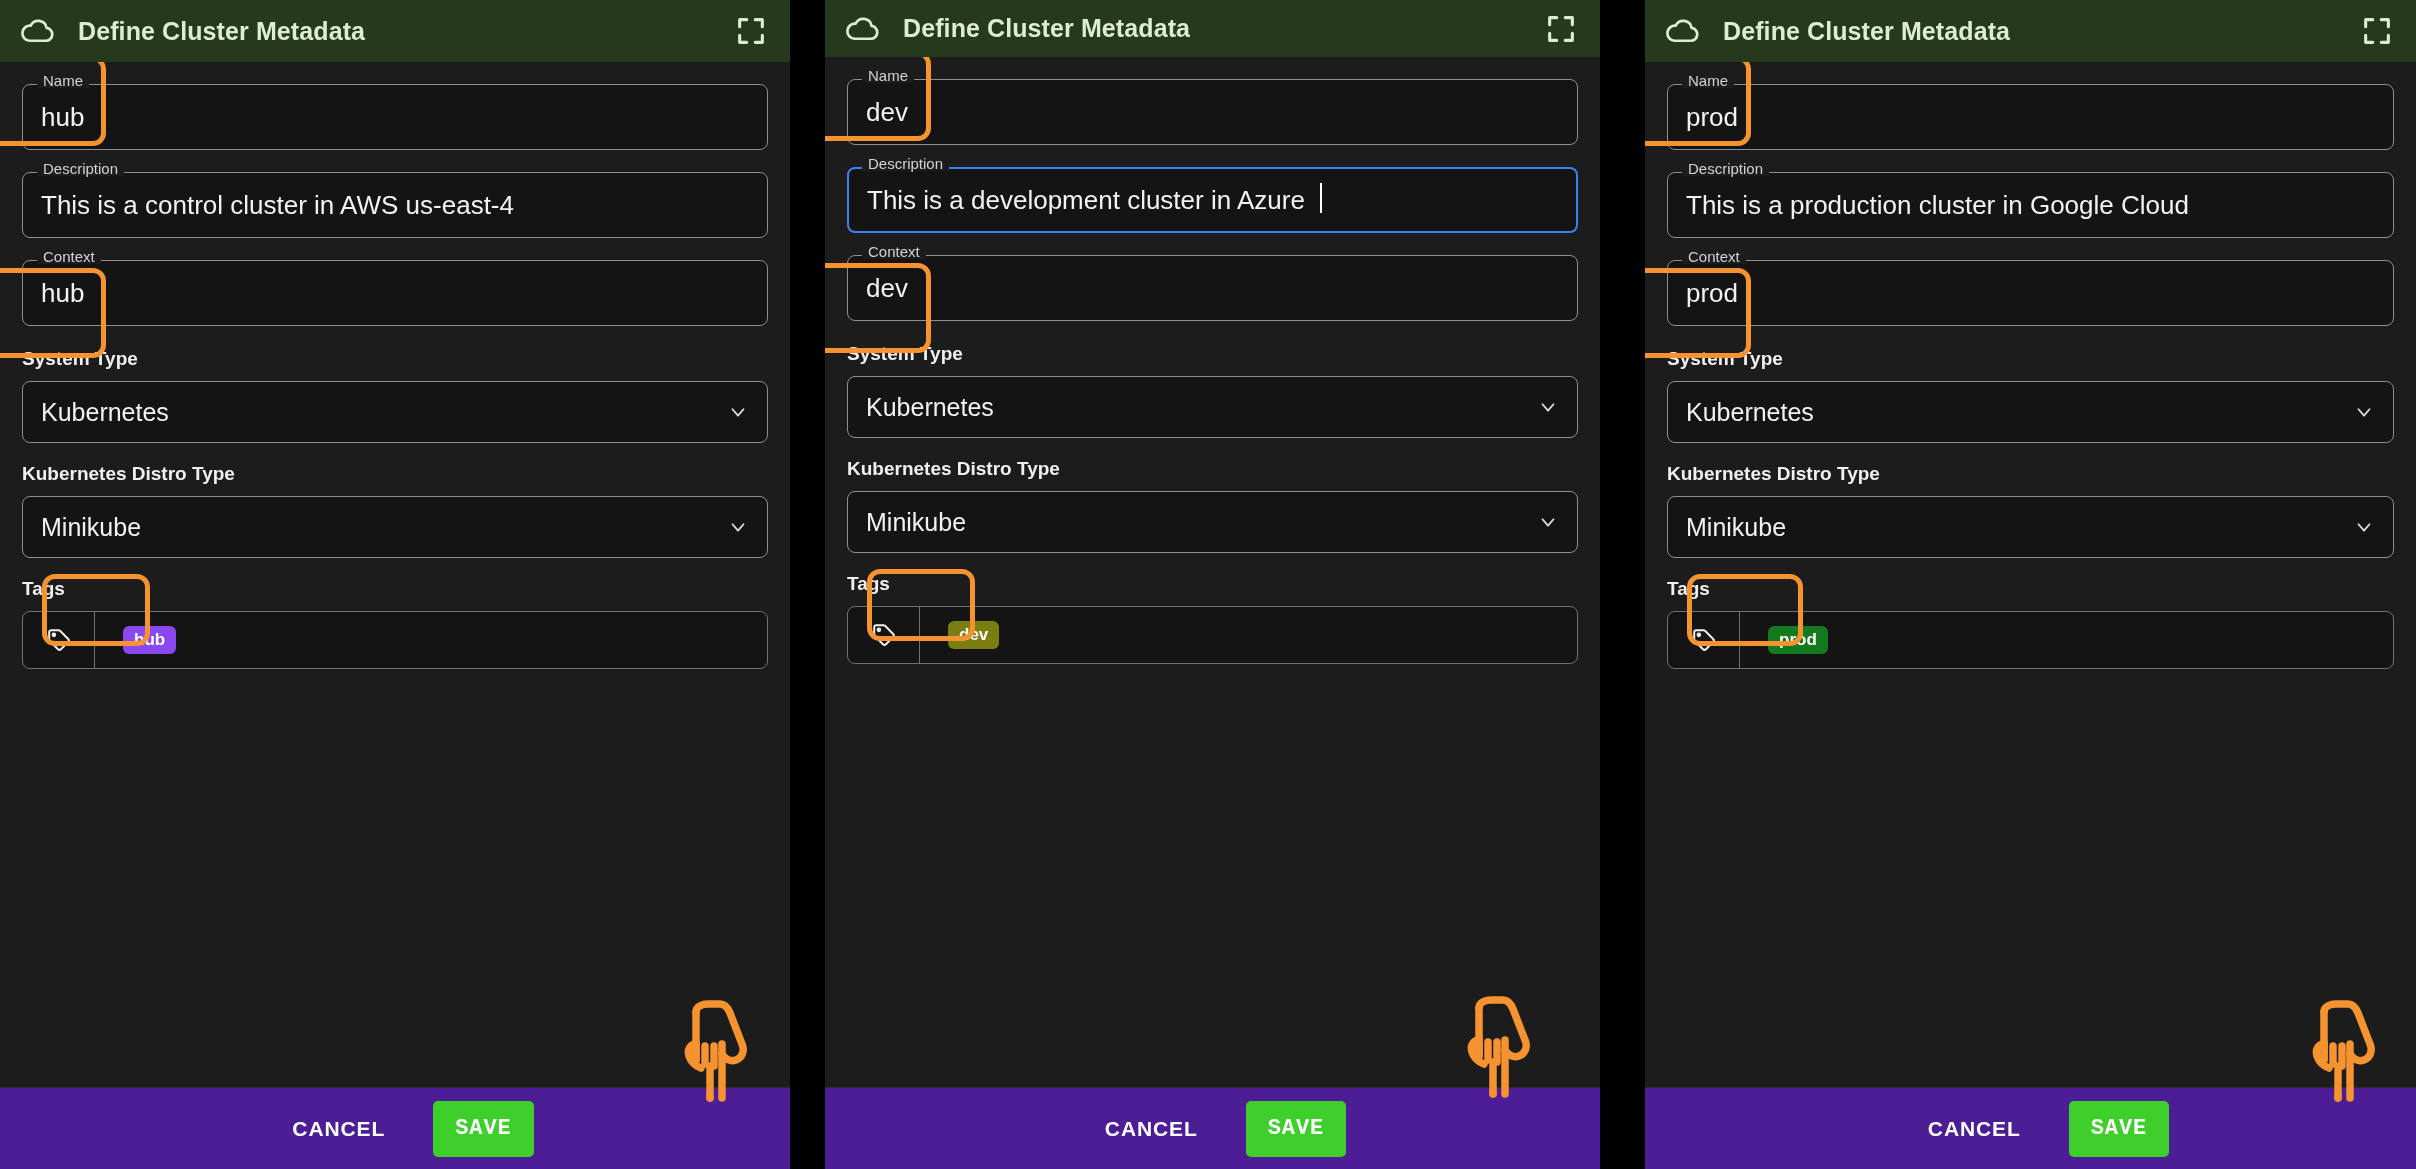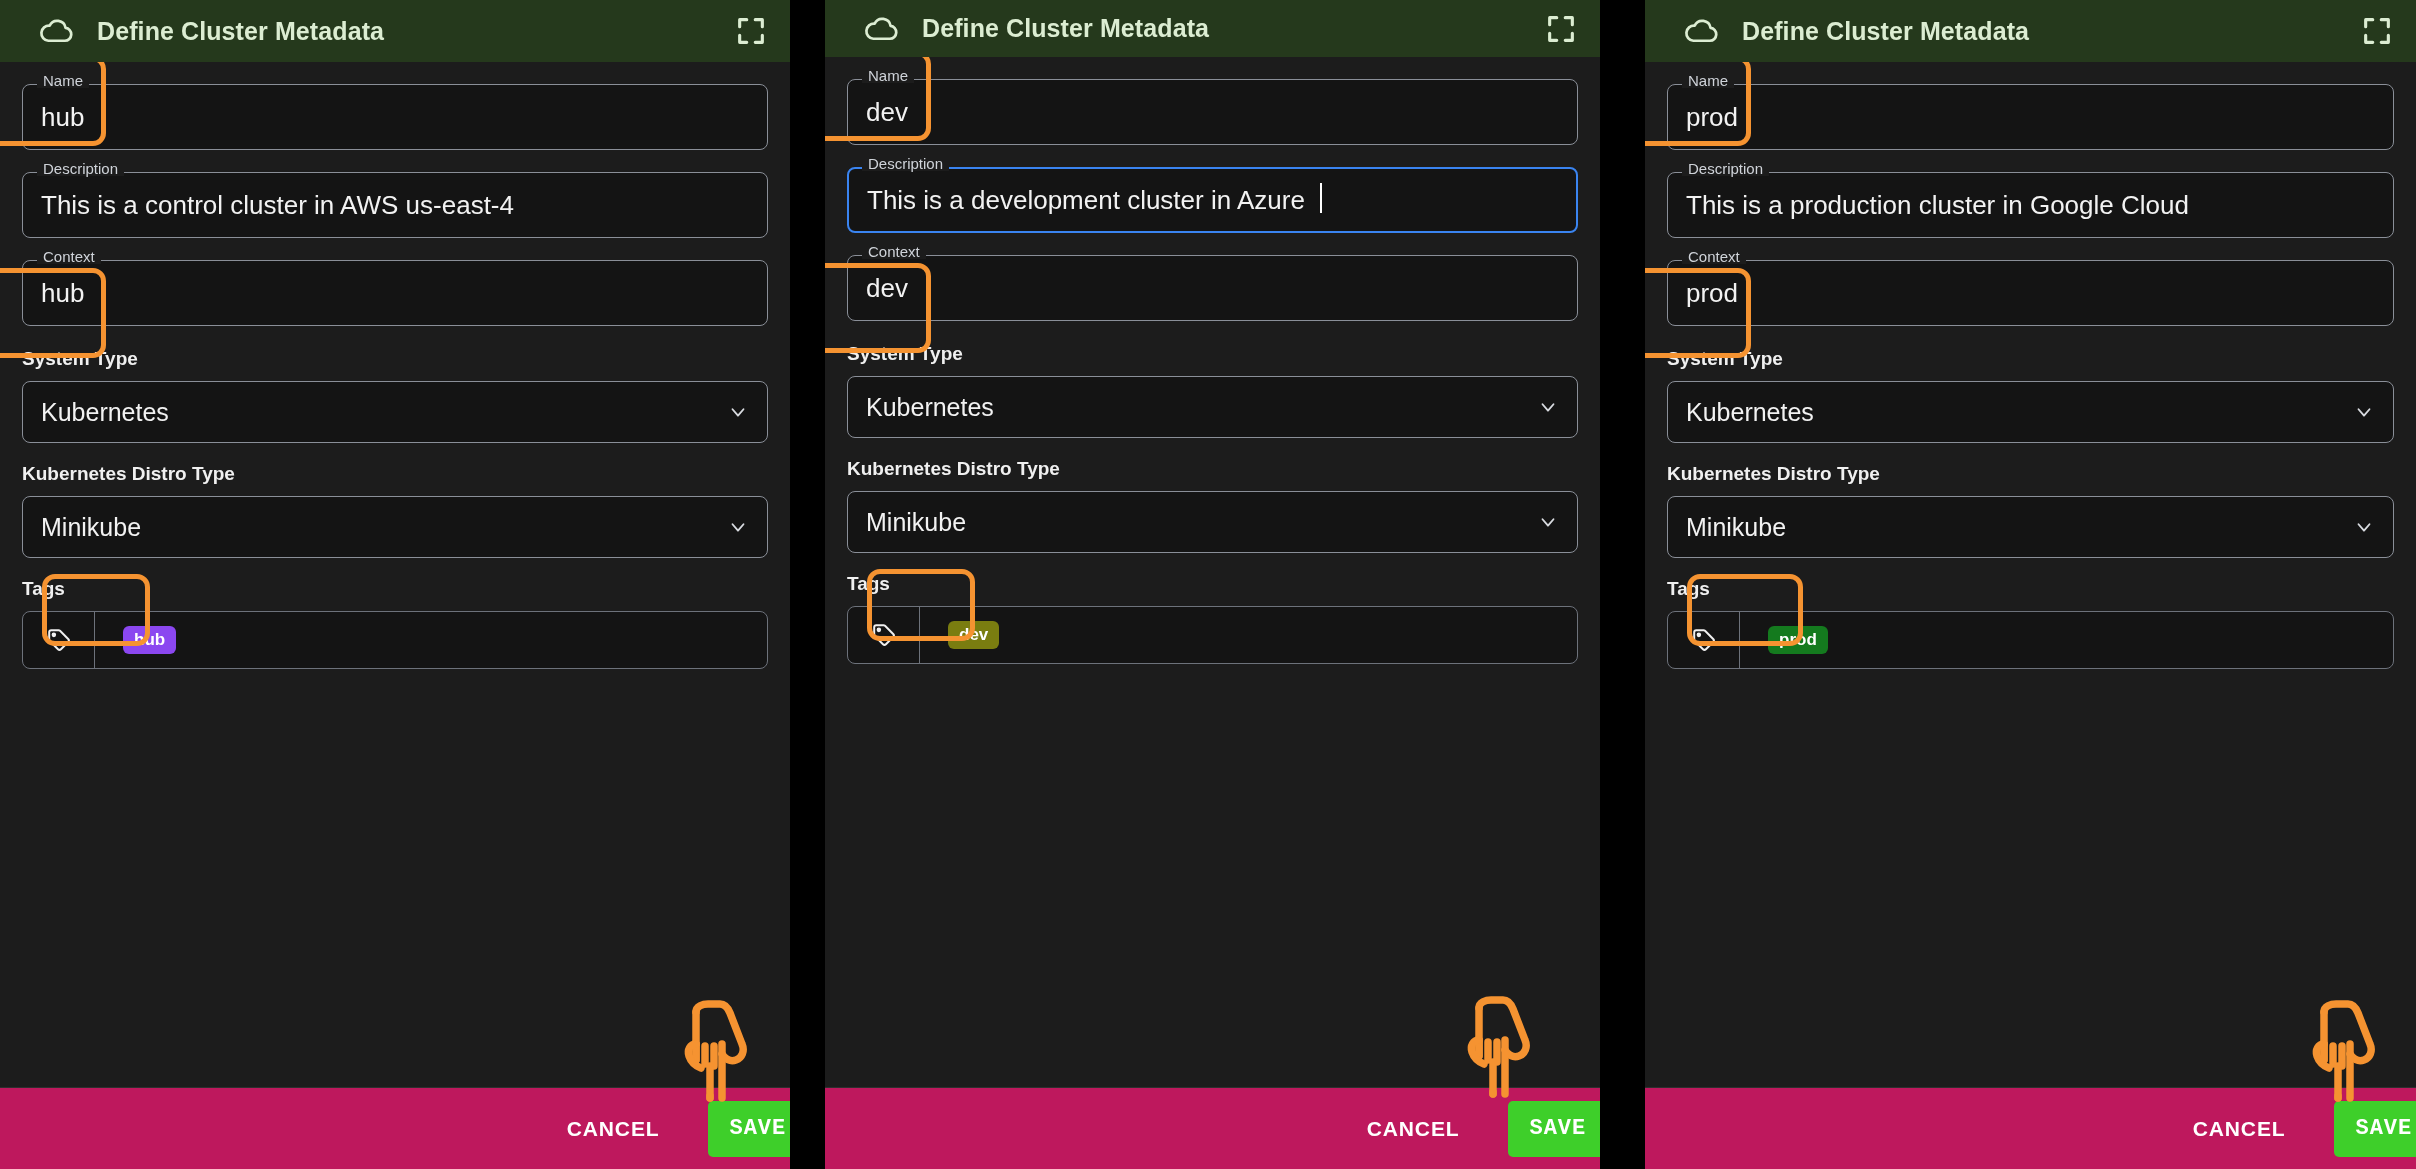--- a/index.html
+++ b/index.html
@@ -35,21 +35,21 @@
   .gap-1   { width: 35px; flex: 0 0 auto; background: #000; height: 1169px; }
   .panel-2 { width: 775px; }
   .gap-2   { width: 45px; flex: 0 0 auto; background: #000; height: 1169px; }
   .panel-3 { width: 771px; }
 
   
   .dlg-header {
     background: #25391c;
     display: flex;
     align-items: center;
-    padding: 0 39px;
+    padding: 0 20px;
     flex: 0 0 auto;
     position: relative;
   }
   .panel-1 .dlg-header { height: 62px; }
   .panel-2 .dlg-header { height: 57px; }
   .panel-3 .dlg-header { height: 62px; }
 
   .cloud-icon { width: 36px; height: 36px; flex: 0 0 auto; display:block; }
   .cloud-icon svg { display:block; width:36px; height:36px; }
 
@@ -198,25 +198,25 @@
     font-weight: bold;
     color: #ffffff;
     line-height: 1;
     white-space: nowrap;
   }
 
   
   .dlg-footer {
     flex: 0 0 auto;
     height: 82px;
-    background: #be185d;
+    background: #4c1d95;
     border-top: 1px solid #2e2e2e;
     display: flex;
     align-items: center;
-    justify-content: flex-end;
+    justify-content: center;
     padding-right: 0;
     position: relative;
   }
   .btn-cancel {
     background: transparent;
     border: none;
     color: #ffffff;
     font-size: 21px;
     font-weight: bold;
     letter-spacing: .9px;

